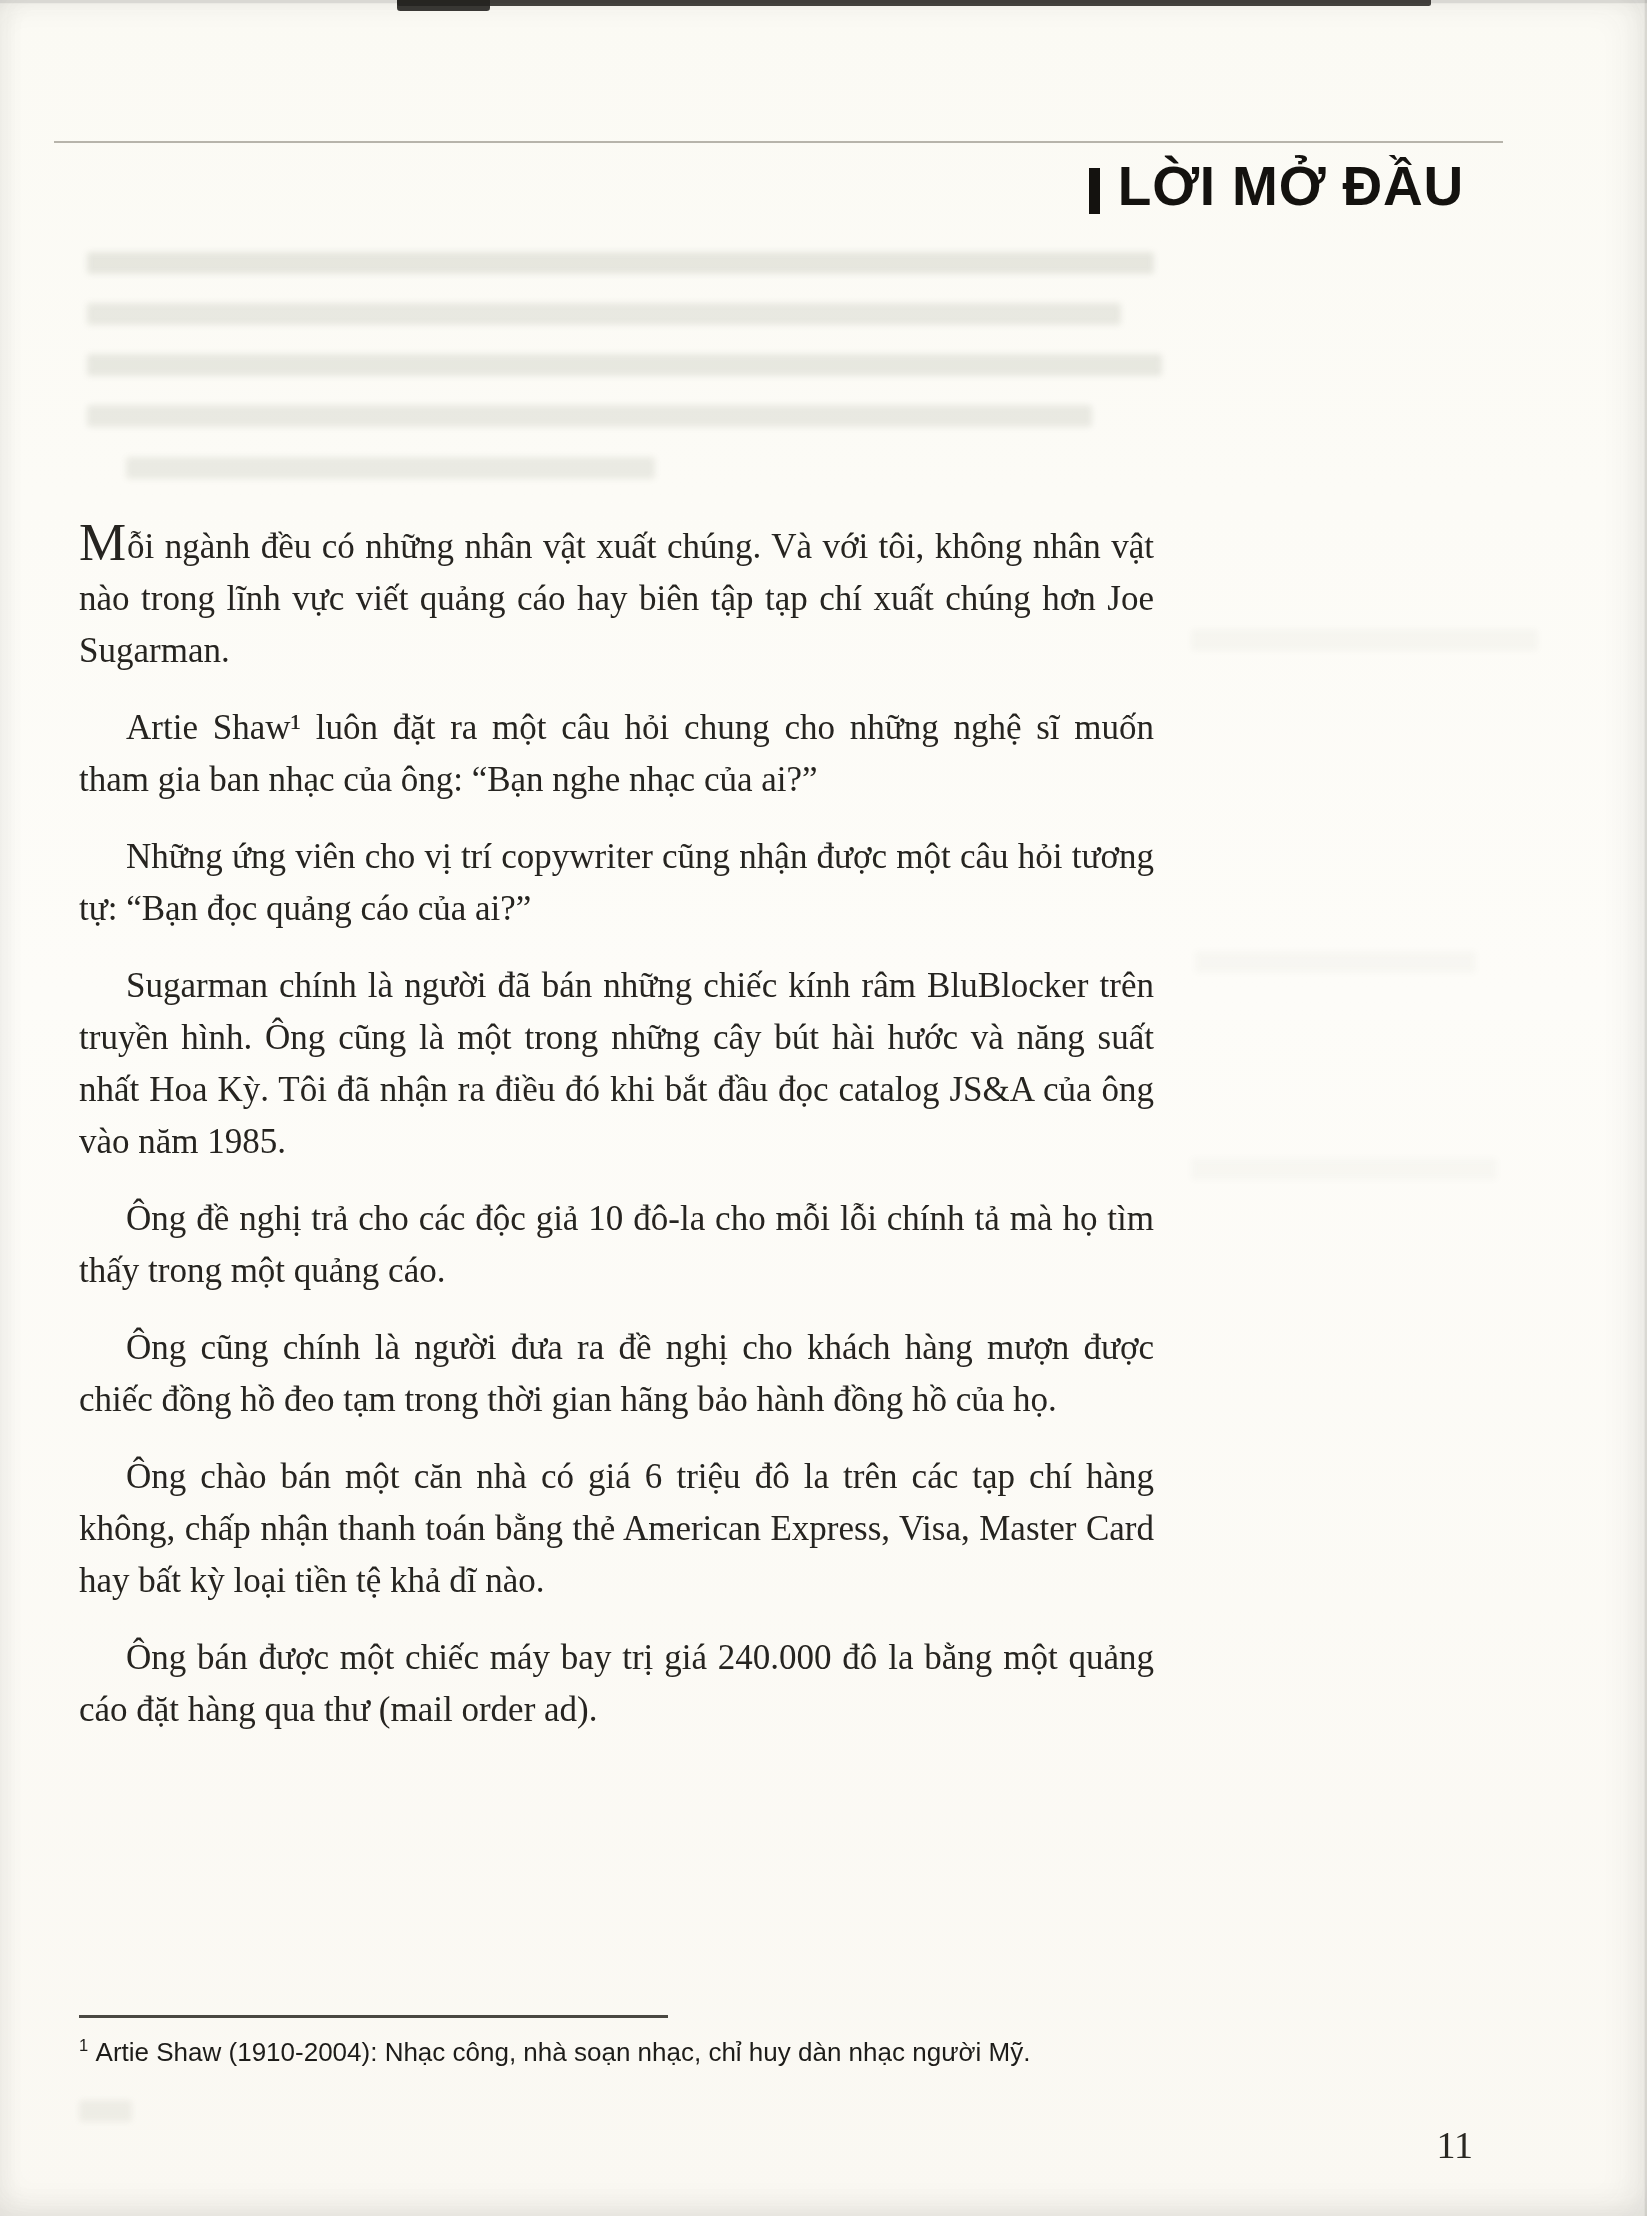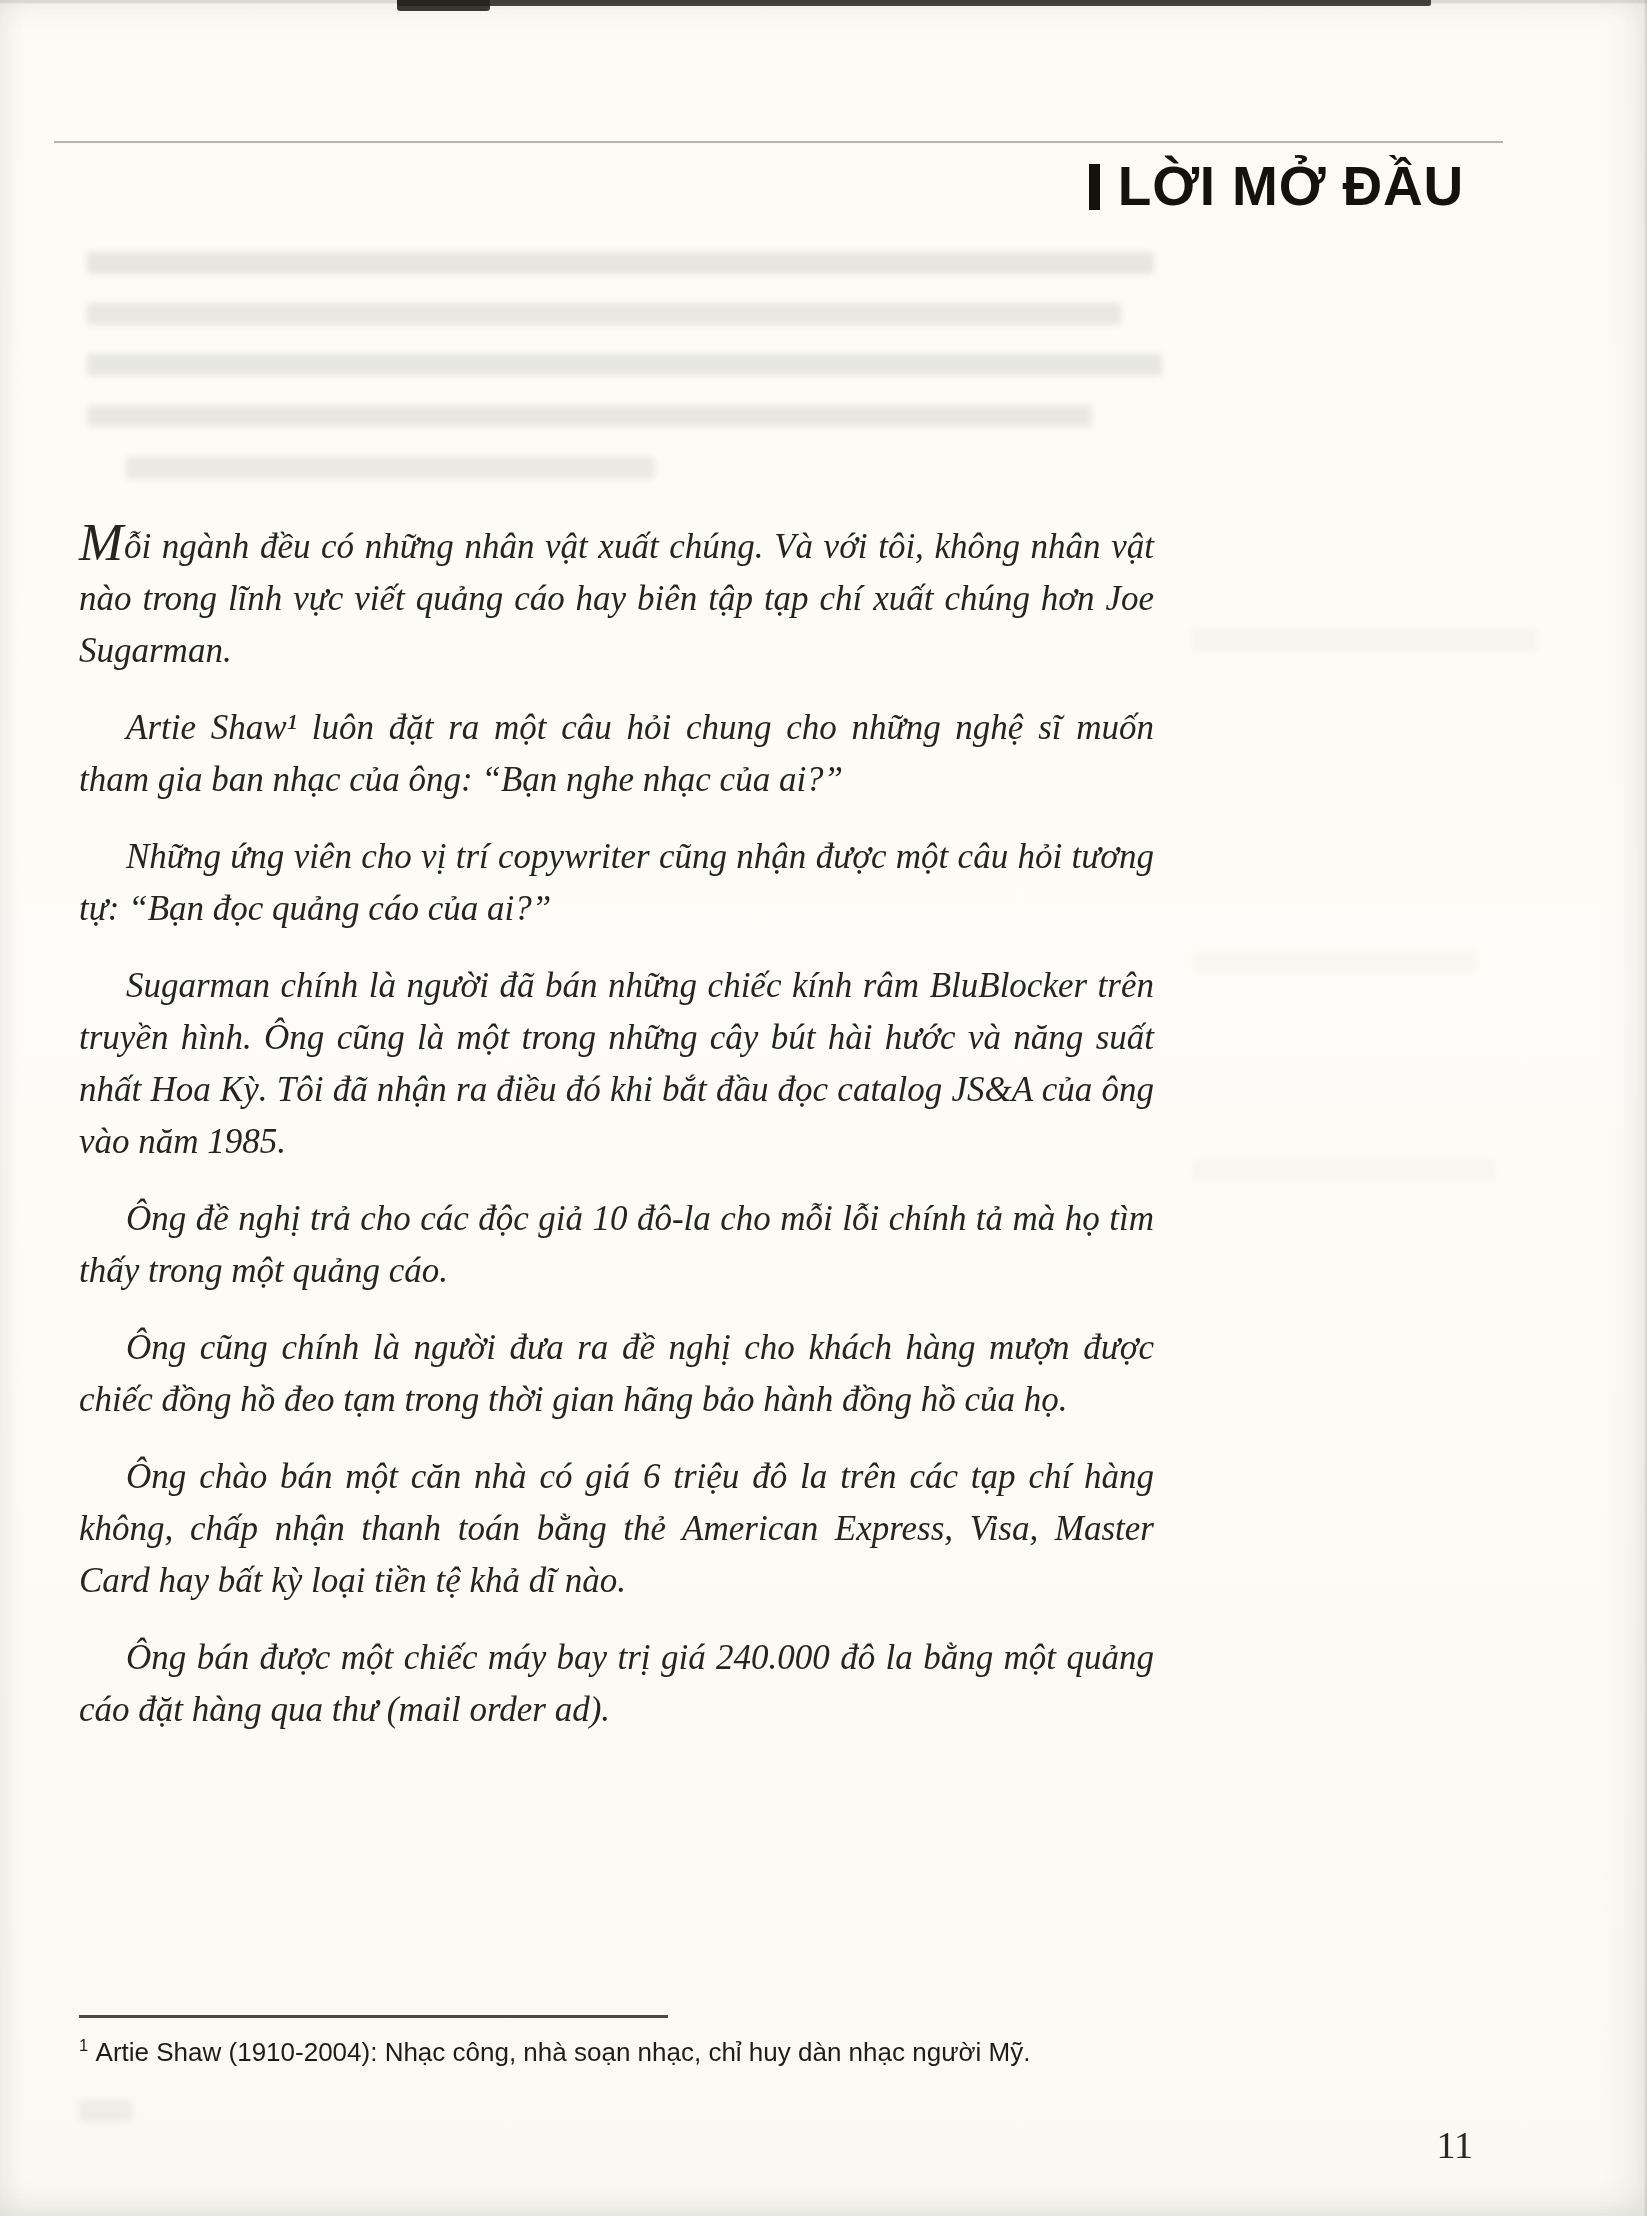--- a/index.html
+++ b/index.html
@@ -50,21 +50,21 @@
     top: 141px;
     width: 1449px;
     height: 1.7px;
     background: #b7b4ab;
   }
   .chapter-header {
     position: absolute;
     top: 159px;
     right: 184px;
     display: flex;
-    align-items: center;
+    align-items: flex-end;
     gap: 18px;
   }
   .chapter-header .accent-bar {
     width: 10.8px;
     height: 46px;
     background: #14120f;
   }
   .chapter-header h1 {
     margin: 0;
     font-family: "Liberation Sans", "DejaVu Sans", sans-serif;
@@ -82,21 +82,20 @@
     left: 79px;
     top: 521px;
     width: 1075px;
   }
   .body-text p {
     margin: 0 0 25px 0;
     font-size: 35px;
     line-height: 52px;
     text-align: justify;
     text-indent: 47px;
-    font-style: italic;
   }
   .body-text p.first {
     text-indent: 0;
   }
   .dropcap {
     font-size: 53px;
     line-height: 0;
     letter-spacing: 0.8px;
     position: relative;
     top: 1.7px;

